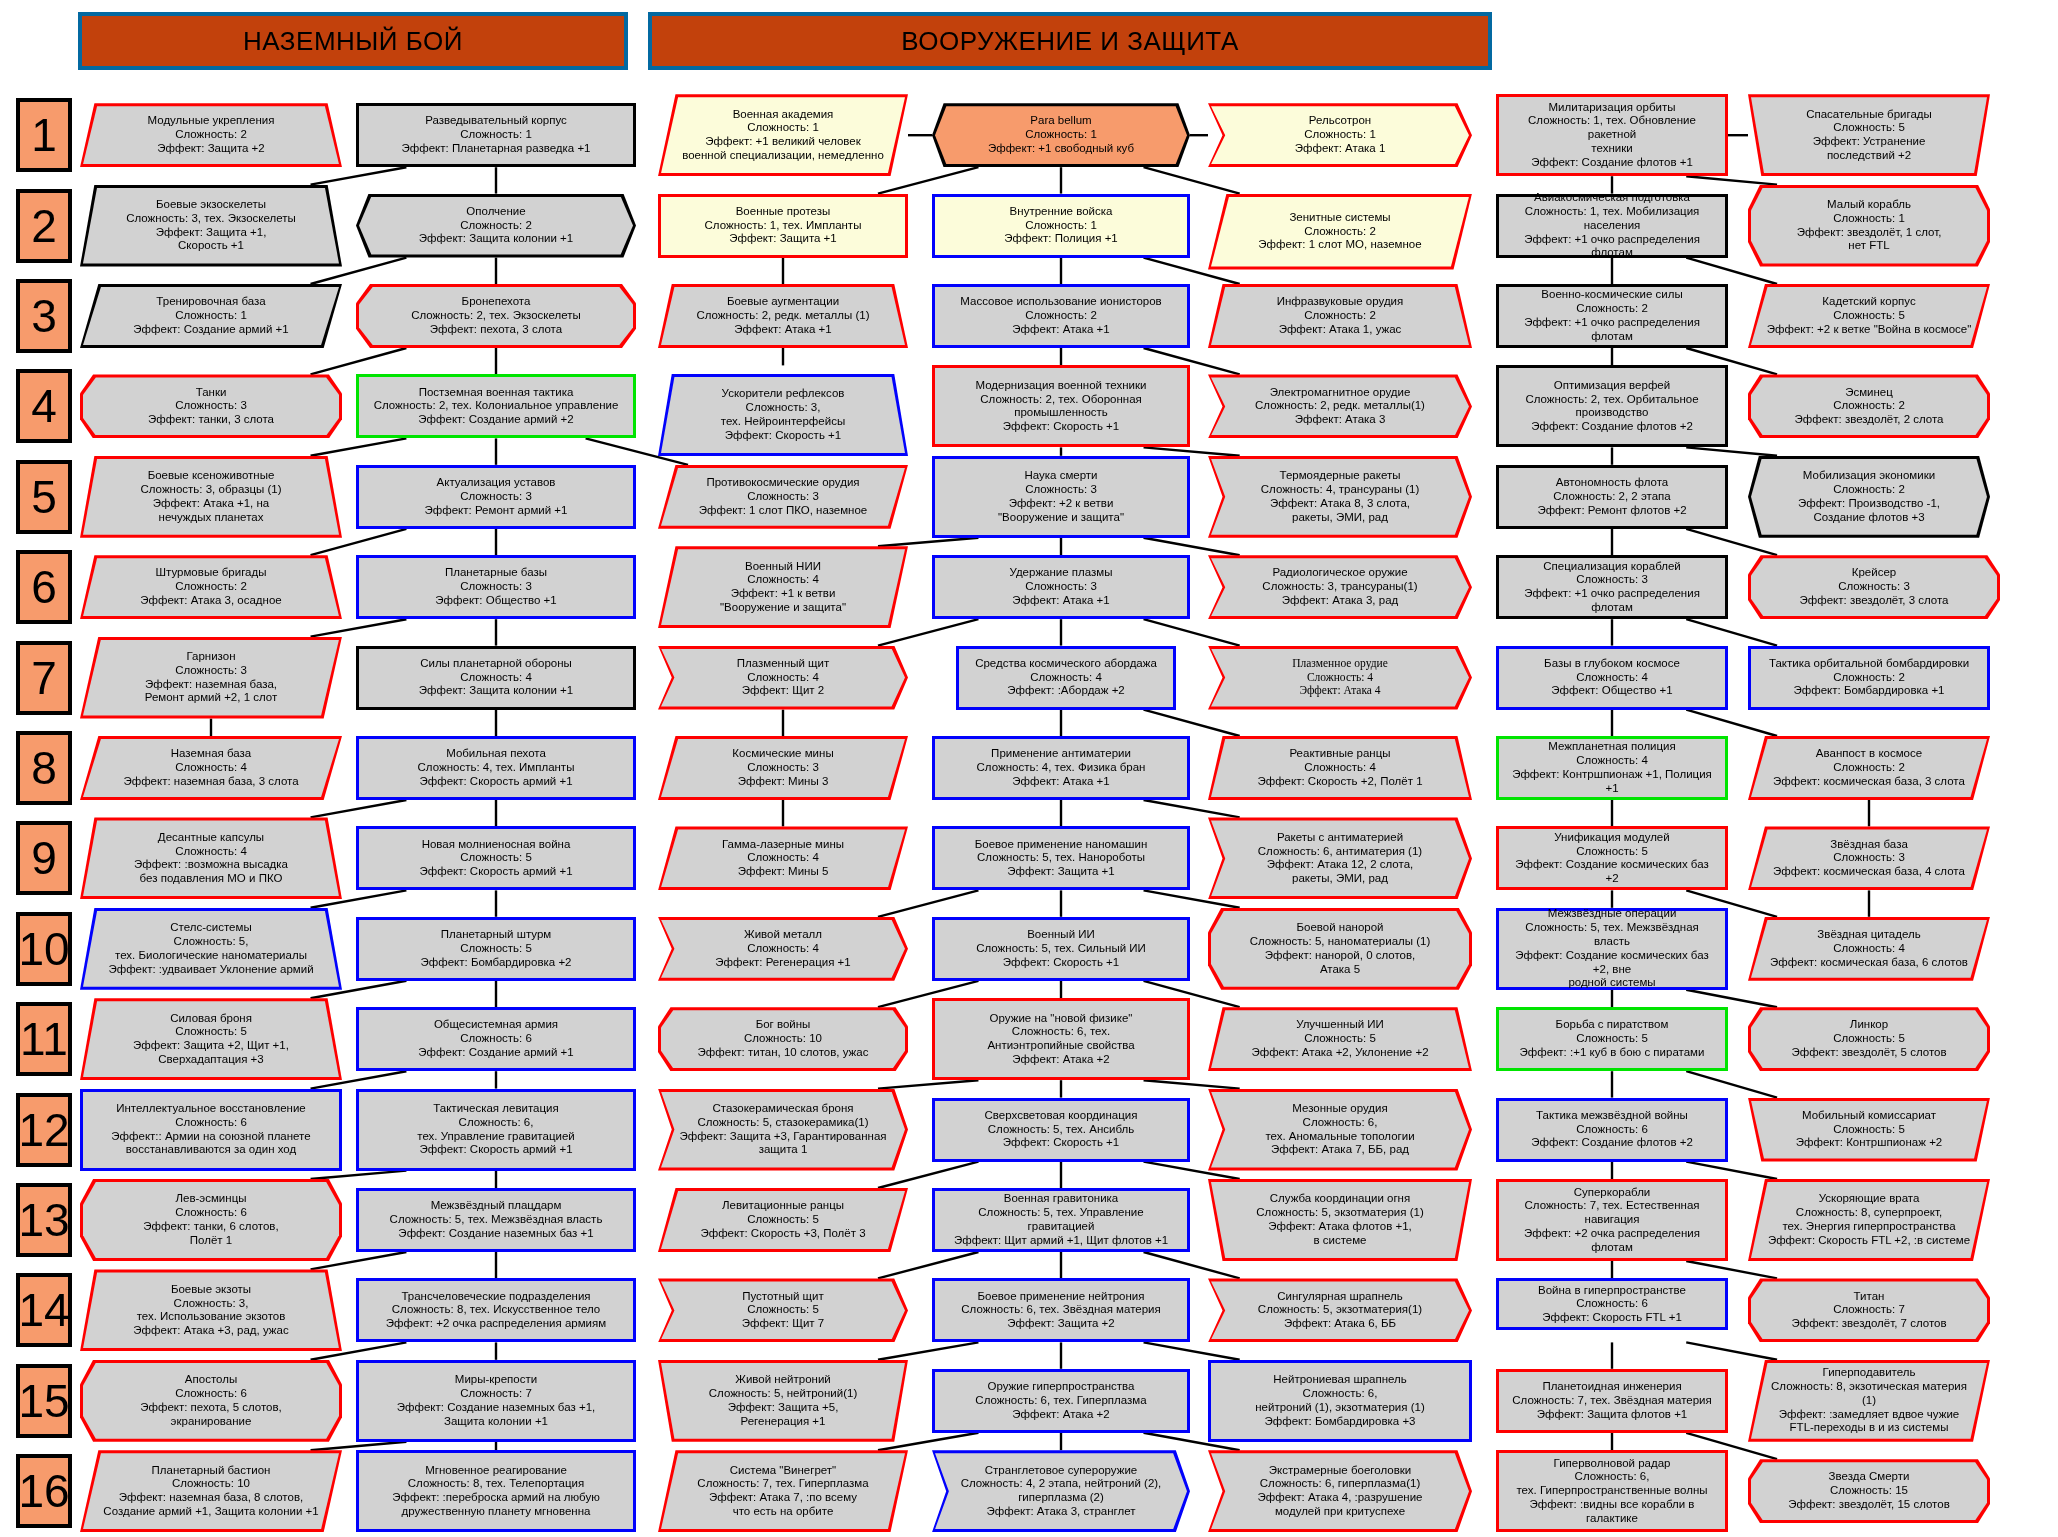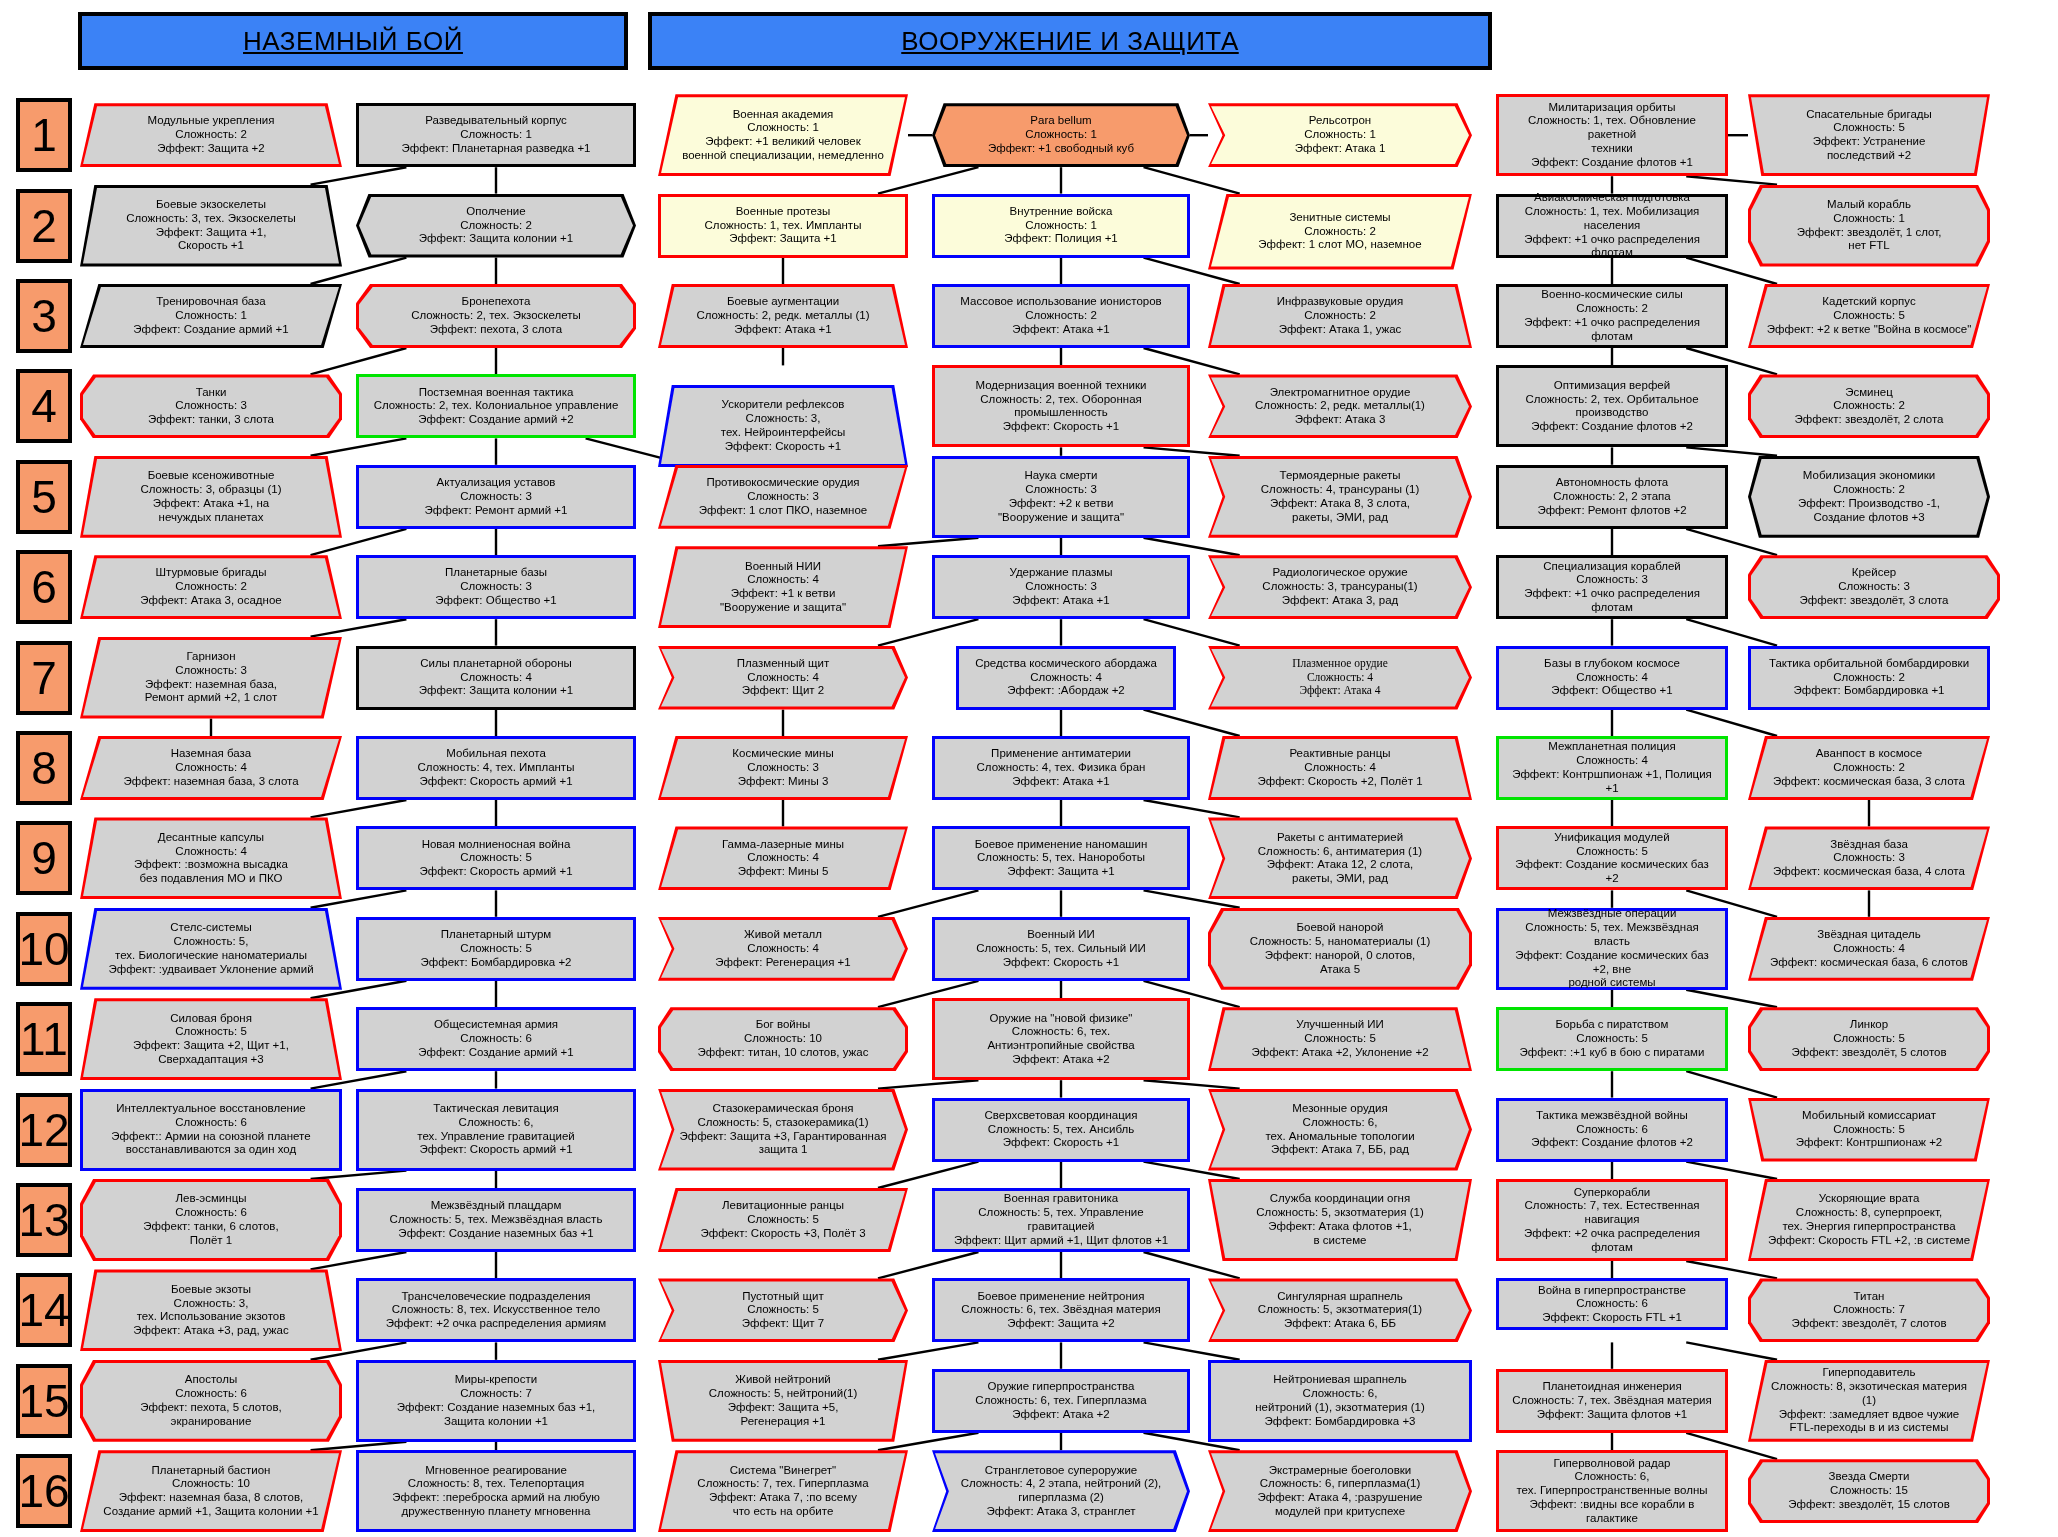--- a/index.html
+++ b/index.html
@@ -3,22 +3,22 @@
 <meta charset="utf-8">
 <style>
   html,body{margin:0;padding:0;background:#ffffff;}
   #canvas{
     position:relative;width:2058px;height:1537px;background:#ffffff;
     font-family:"Liberation Sans", sans-serif;overflow:hidden;
   }
   #edges{position:absolute;left:0;top:0;width:2058px;height:1537px;}
   .hdr{
     position:absolute;top:12px;height:58px;display:flex;align-items:center;justify-content:center;
-    background:#3b82f6;border:4px solid #000000;box-sizing:border-box;
-    font-size:26px;color:#000;letter-spacing:.5px;text-decoration:underline;
+    background:#c2410c;border:4px solid #0369a1;box-sizing:border-box;
+    font-size:26px;color:#000;letter-spacing:.5px;
   }
   .badge{
     position:absolute;display:flex;align-items:center;justify-content:center;
     background:#f79b6c;border:4px solid #000;box-sizing:border-box;
     font-size:46px;color:#000;
   }
   .node{position:absolute;}
   .node .shell{position:absolute;left:0;top:0;width:100%;height:100%;}
   .node .fillbox{position:absolute;left:3px;top:3px;right:3px;bottom:3px;}
   .node.rect .shell{border:3px solid;box-sizing:border-box;}
@@ -368,21 +368,21 @@
         </div>
       </div>
       <div class="node rect" style="left: 356px; top: 374.4px; width: 280px; height: 64px;">
         <div class="shell" style="border-color: rgb(0, 228, 0); background: rgb(210, 210, 210);"></div>
         <div class="txt">
           <div>Постземная военная тактика</div>
           <div>Сложность: 2, тех. Колониальное управление</div>
           <div>Эффект: Создание армий +2</div>
         </div>
       </div>
-      <div class="node shaped" style="left: 658px; top: 385px; width: 250px; height: 82px;">
+      <div class="node shaped" style="left: 658px; top: 374px; width: 250px; height: 82px;">
         <div class="shell clip-trap" style="background: rgb(2, 2, 252);">
           <div class="fillbox clip-trap" style="background: rgb(210, 210, 210);"></div>
         </div>
         <div class="txt">
           <div>Ускорители рефлексов</div>
           <div>Сложность: 3,</div>
           <div>тех. Нейроинтерфейсы</div>
           <div>Эффект: Скорость +1</div>
         </div>
       </div>

